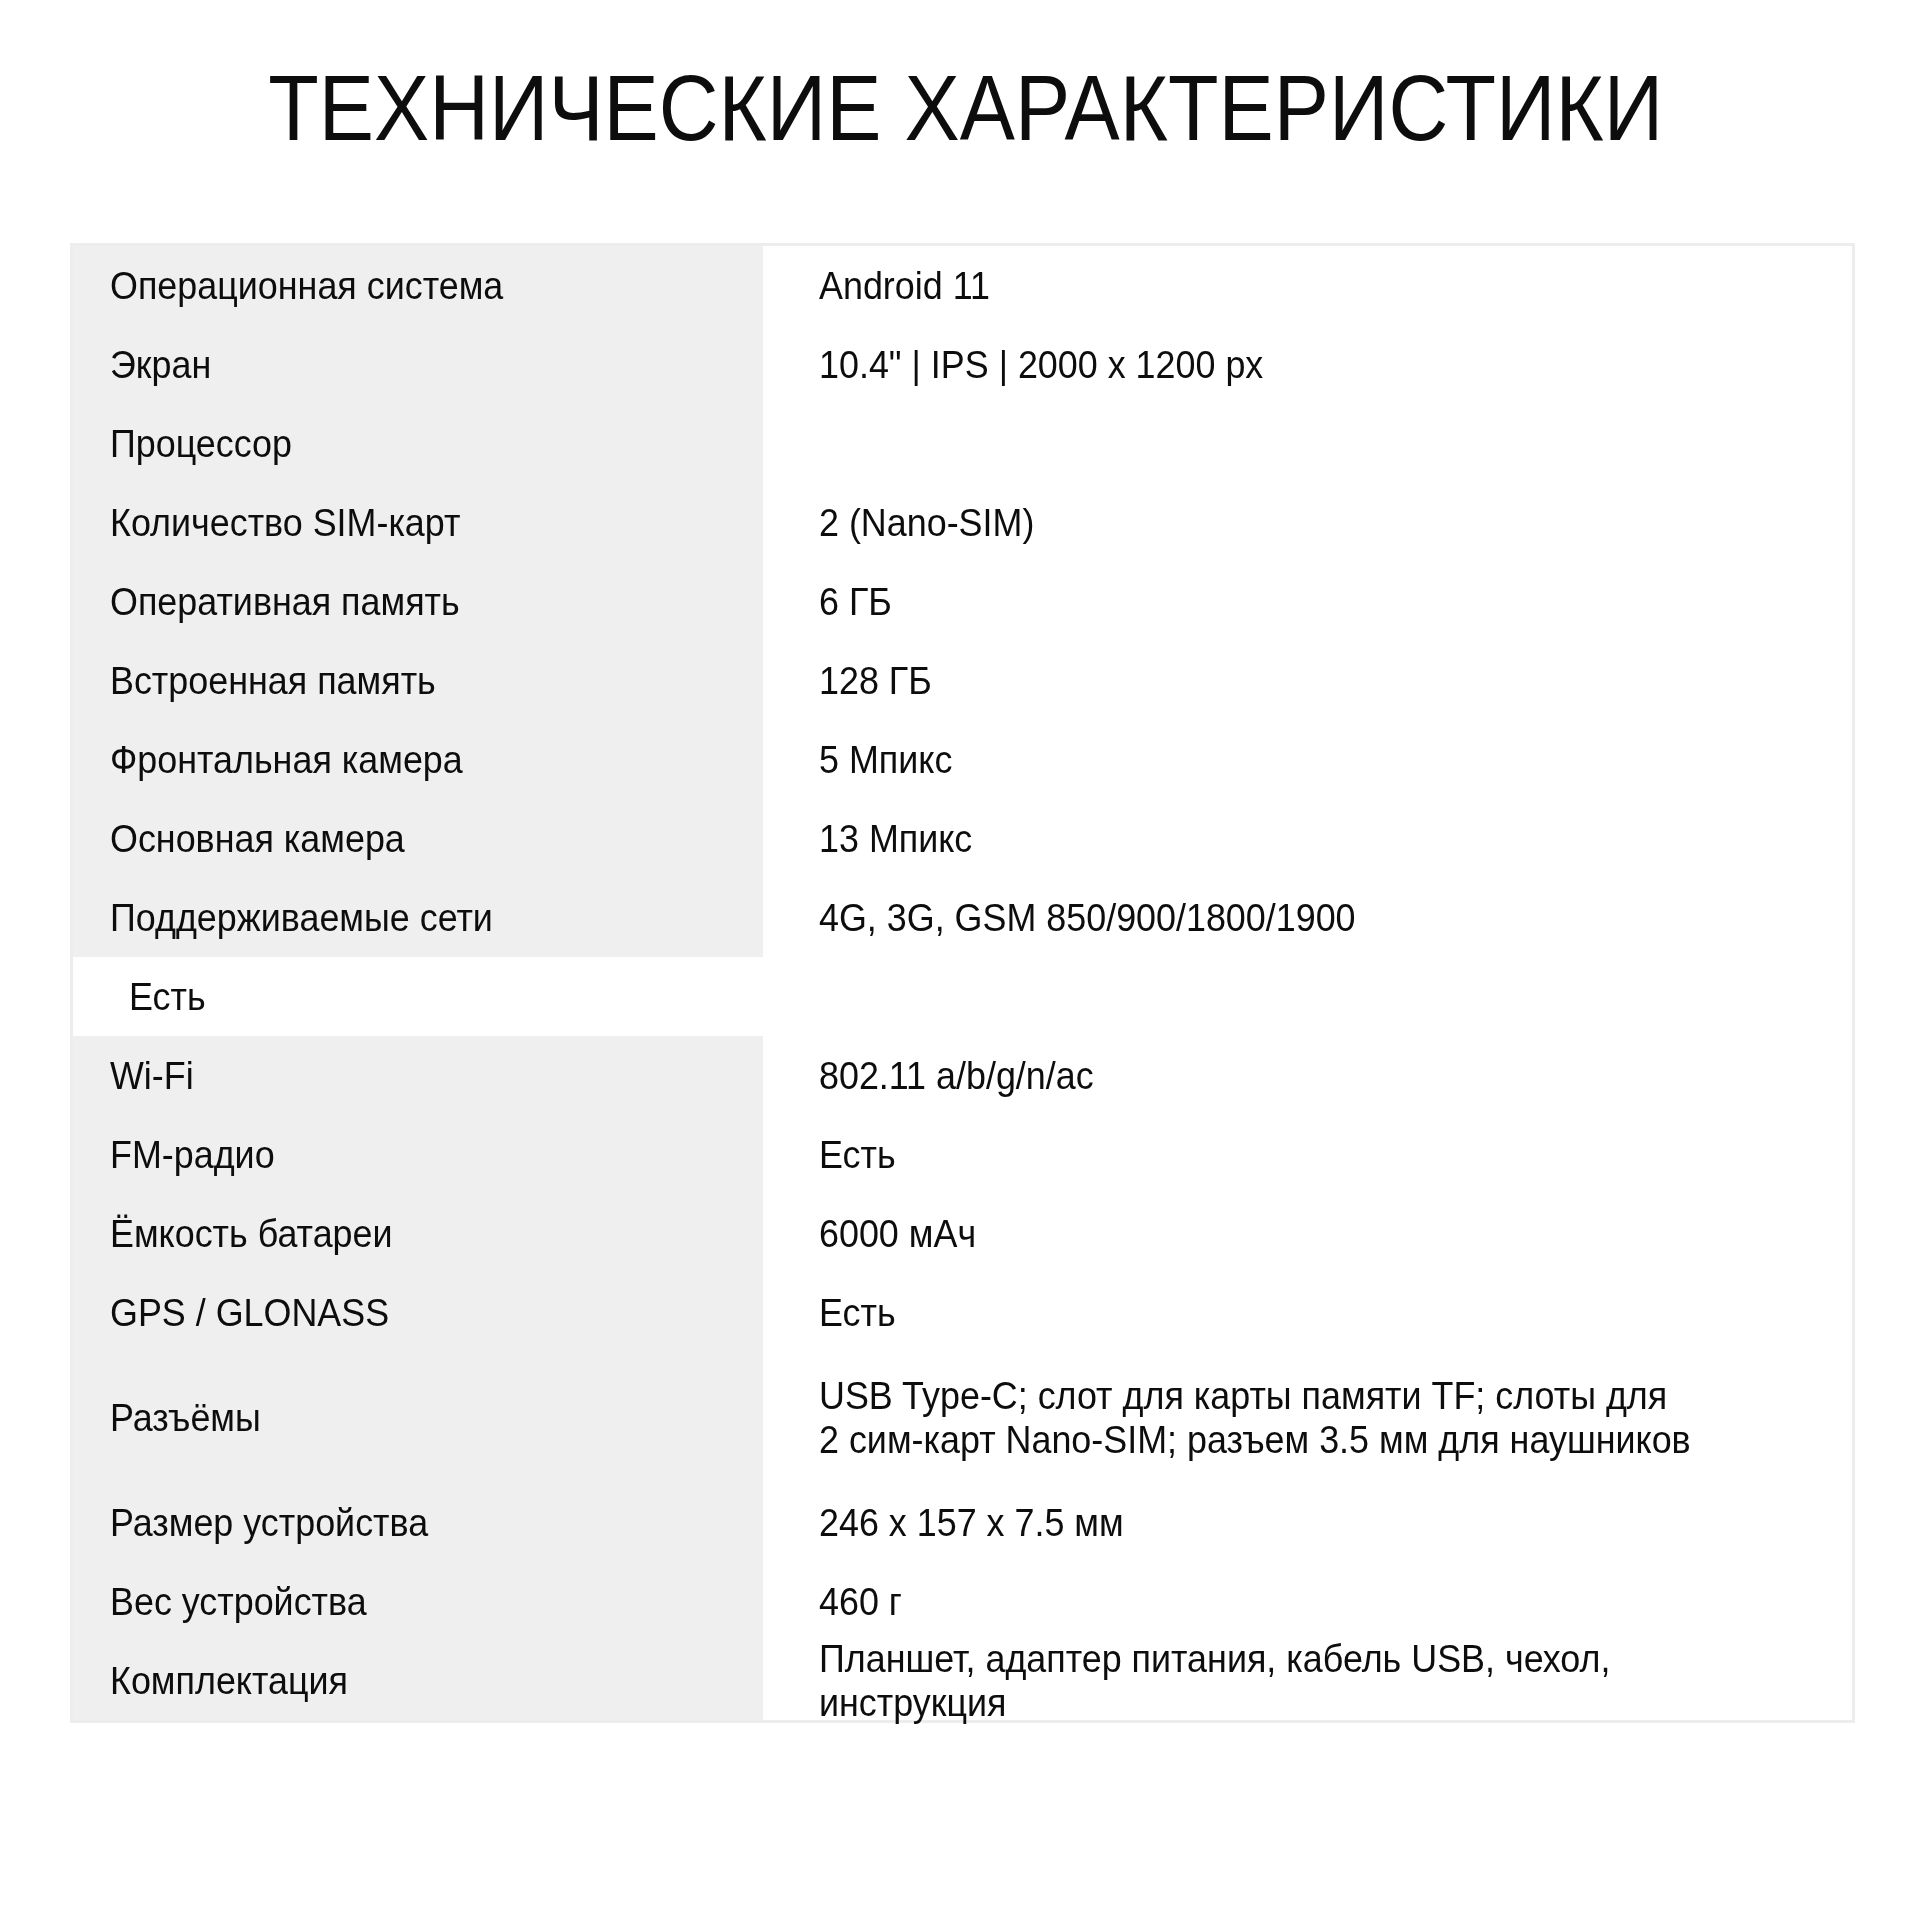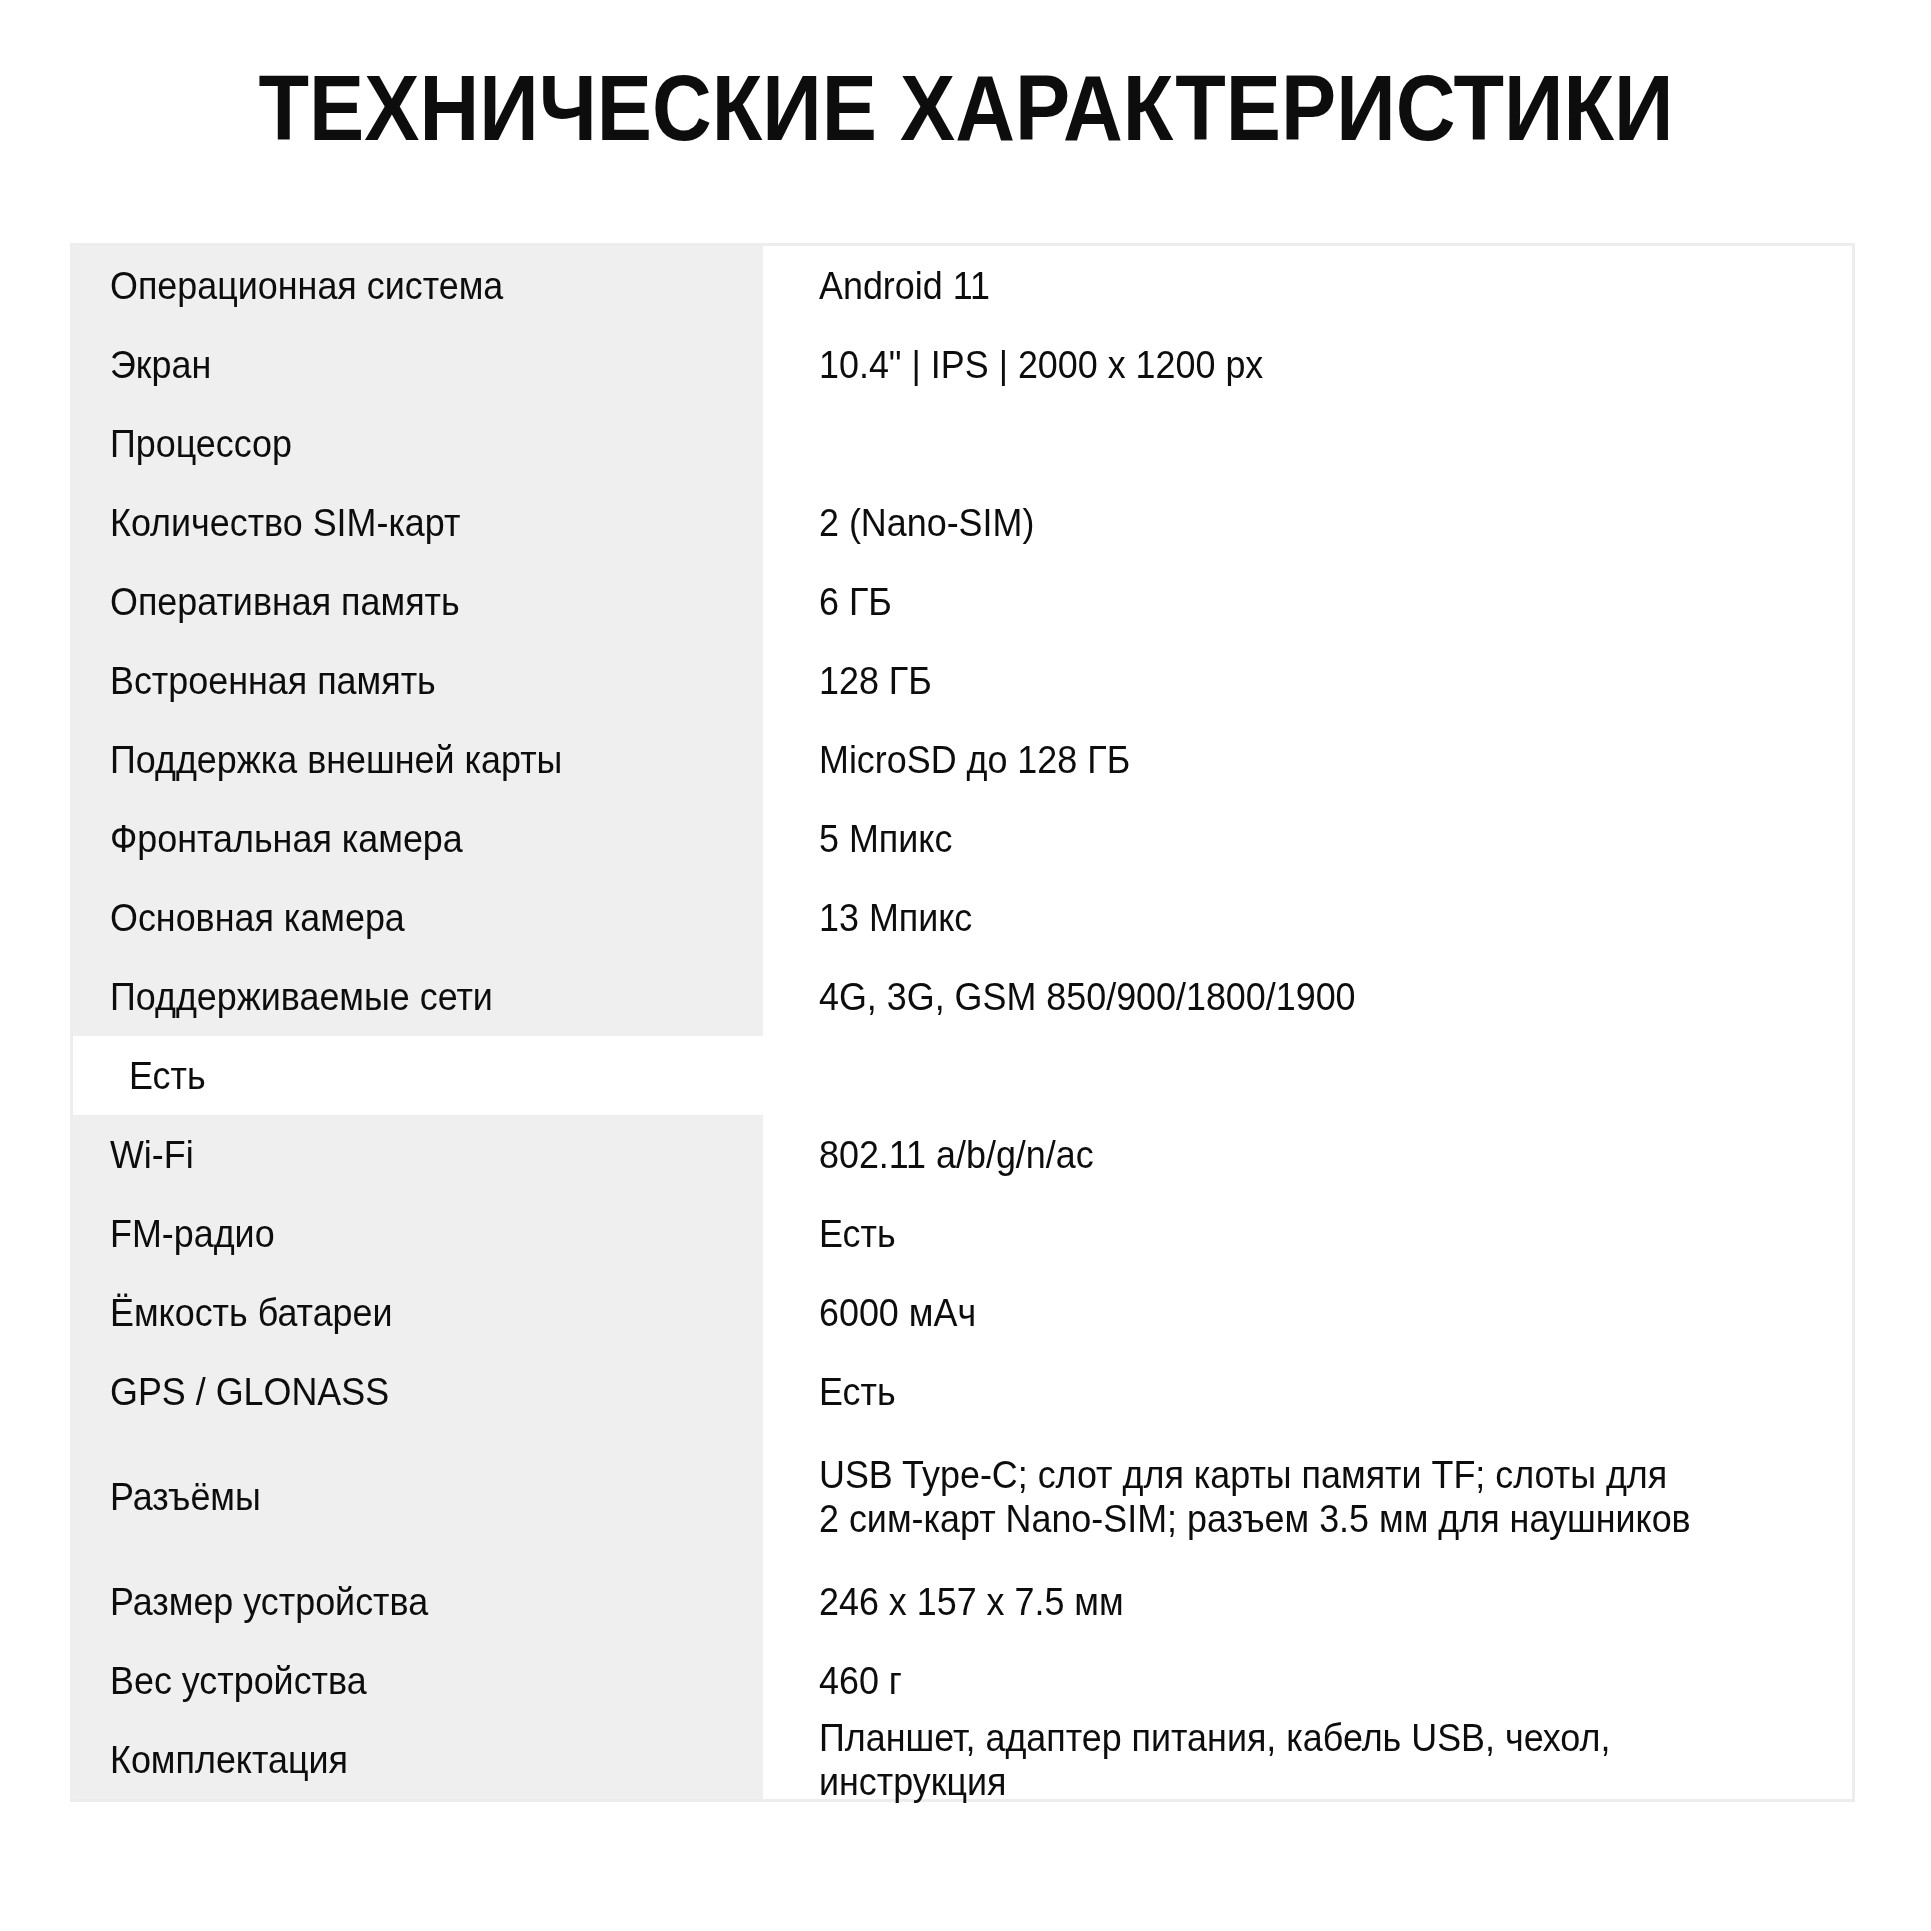--- a/index.html
+++ b/index.html
@@ -16,21 +16,21 @@
     overflow: hidden;
   }
   .page-title {
     position: absolute;
     top: 60px;
     left: 0;
     width: 1931px;
     margin: 0;
     text-align: center;
     font-size: 93px;
-    font-weight: bold;
+    font-weight: normal;
     line-height: 1.05;
     white-space: nowrap;
   }
   .page-title .txt {
     display: inline-block;
     transform: scaleX(0.89);
     transform-origin: 50% 50%;
     letter-spacing: 0px;
   }
   .spec-table {
@@ -129,28 +129,20 @@
 
   <div class="row">
     <div class="cell label">
       <span class="txt">Встроенная память</span>
     </div>
     <div class="cell value">
       <span class="txt">128 ГБ</span>
     </div>
   </div>
 
-  <div class="row">
-    <div class="cell label">
-      <span class="txt">Поддержка внешней карты</span>
-    </div>
-    <div class="cell value">
-      <span class="txt">MicroSD до 128 ГБ</span>
-    </div>
-  </div>
 
   <div class="row">
     <div class="cell label">
       <span class="txt">Фронтальная камера</span>
     </div>
     <div class="cell value">
       <span class="txt">5 Мпикс</span>
     </div>
   </div>
 

